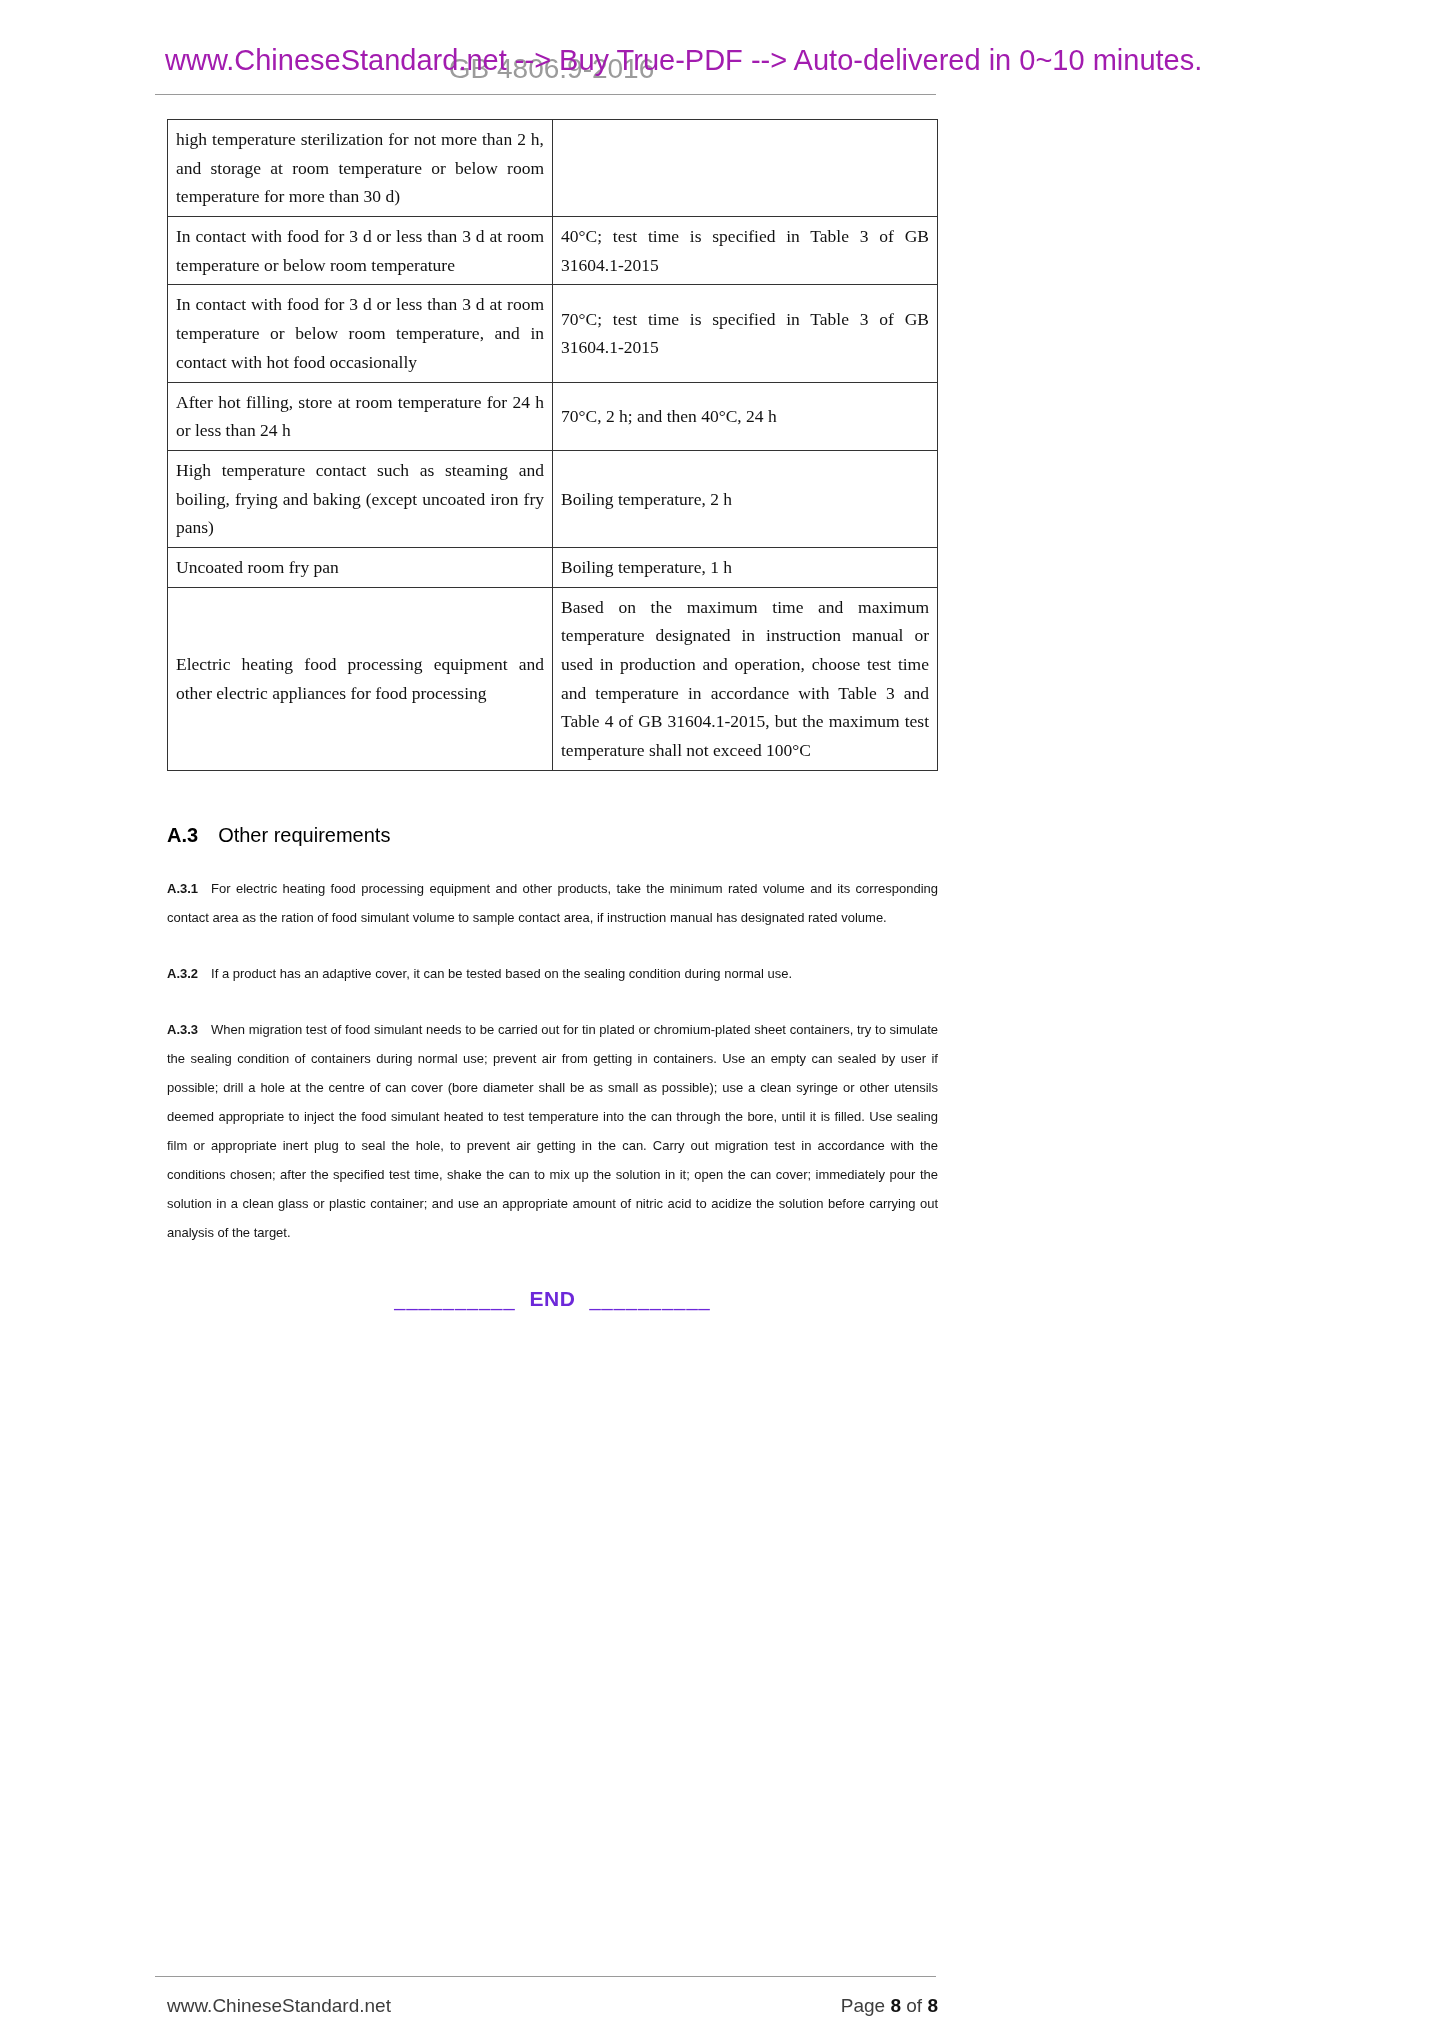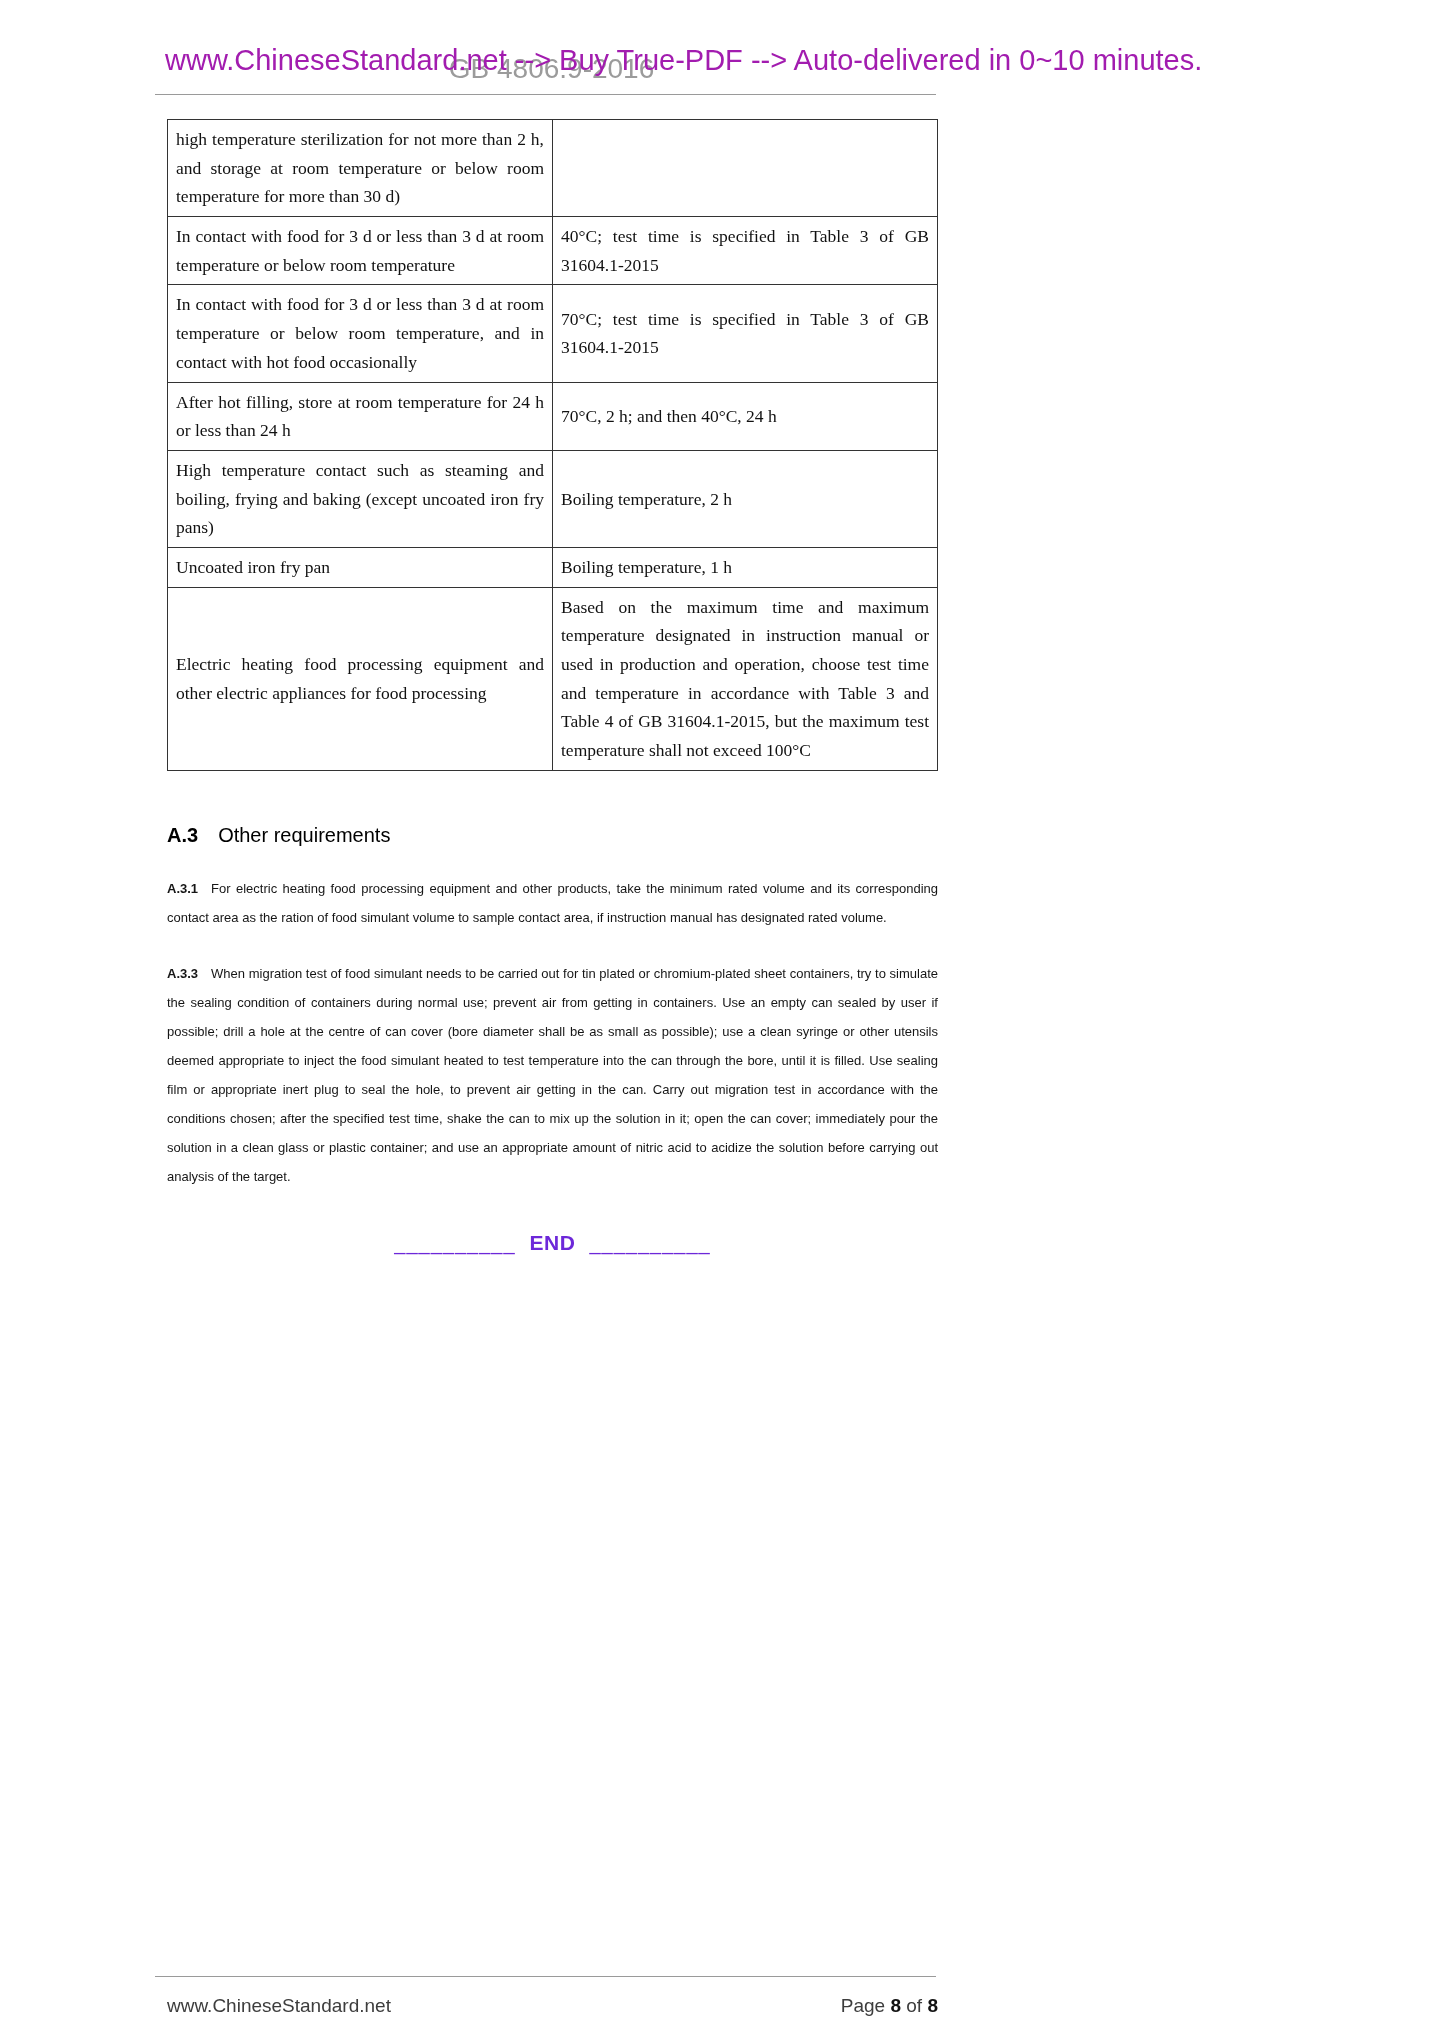--- a/index.html
+++ b/index.html
@@ -118,38 +118,41 @@
         </tr>
         <tr>
           <td class="col-left">After hot filling, store at room temperature for 24 h or less than 24 h</td>
           <td class="col-right">70°C, 2 h; and then 40°C, 24 h</td>
         </tr>
         <tr>
           <td class="col-left">High temperature contact such as steaming and boiling, frying and baking (except uncoated iron fry pans)</td>
           <td class="col-right">Boiling temperature, 2 h</td>
         </tr>
         <tr>
-          <td class="col-left">Uncoated iron fry pan</td>
+          <td class="col-left">Uncoated room fry pan</td>
           <td class="col-right">Boiling temperature, 1 h</td>
         </tr>
         <tr>
           <td class="col-left">Electric heating food processing equipment and other electric appliances for food processing</td>
           <td class="col-right">Based on the maximum time and maximum temperature designated in instruction manual or used in production and operation, choose test time and temperature in accordance with Table 3 and Table 4 of GB 31604.1-2015, but the maximum test temperature shall not exceed 100°C</td>
         </tr>
       </tbody>
     </table>
 
     <div class="section-head">
       <span class="num">A.3</span><span>Other requirements</span>
     </div>
 
     <p class="para">
       <span class="pnum">A.3.1</span><span>For electric heating food processing equipment and other products, take the minimum rated volume and its corresponding contact area as the ration of food simulant volume to sample contact area, if instruction manual has designated rated volume.</span>
     </p>
 
+    <p class="para">
+      <span class="pnum">A.3.2</span><span>If a product has an adaptive cover, it can be tested based on the sealing condition during normal use.</span>
+    </p>
 
     <p class="para">
       <span class="pnum">A.3.3</span><span>When migration test of food simulant needs to be carried out for tin plated or chromium-plated sheet containers, try to simulate the sealing condition of containers during normal use; prevent air from getting in containers. Use an empty can sealed by user if possible; drill a hole at the centre of can cover (bore diameter shall be as small as possible); use a clean syringe or other utensils deemed appropriate to inject the food simulant heated to test temperature into the can through the bore, until it is filled. Use sealing film or appropriate inert plug to seal the hole, to prevent air getting in the can. Carry out migration test in accordance with the conditions chosen; after the specified test time, shake the can to mix up the solution in it; open the can cover; immediately pour the solution in a clean glass or plastic container; and use an appropriate amount of nitric acid to acidize the solution before carrying out analysis of the target.</span>
     </p>
 
     <div class="end-line">
       <span>__________</span><span class="end-label">END</span><span>__________</span>
     </div>
 
   </div>

